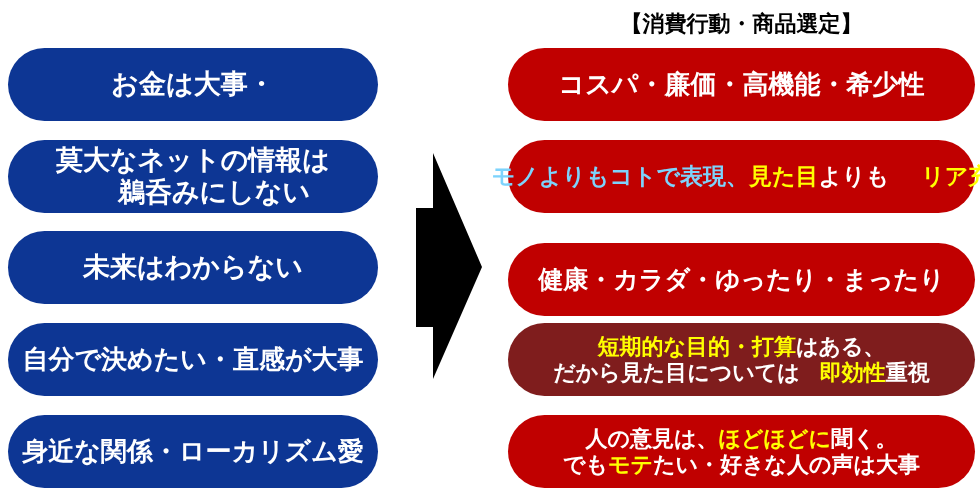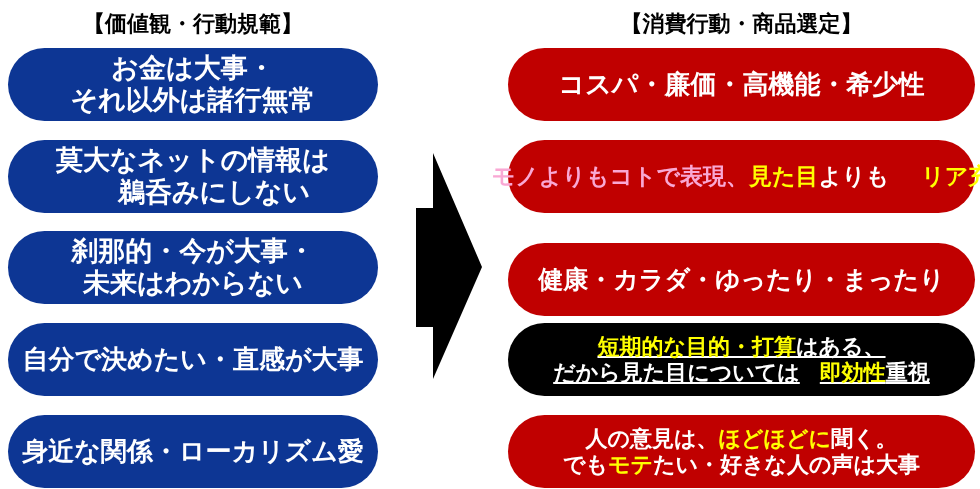--- a/index.html
+++ b/index.html
@@ -50,60 +50,57 @@
     top: 148px;
     width: 78px;
     height: 240px;
   }
 </style>
 </head>
 <body>
 
 <div id="canvas">
 
-  <div id="left-header" class="col-header">【価値観・行動規範】</div>
 
   <div id="right-header" class="col-header">【消費行動・商品選定】</div>
 
   <div id="left-column">
       <div class="pill" style="left: 8px; width: 370px; top: 48px; background: rgb(13, 54, 148); font-size: 27px;">
         <div class="pill-line"><span style="color: rgb(255, 255, 255);">お金は大事・</span></div>
-        <div class="pill-line"><span style="color: rgb(255, 255, 255);">それ以外は諸行無常</span></div>
       </div>
       <div class="pill" style="left: 8px; width: 370px; top: 140px; background: rgb(13, 54, 148); font-size: 27px;">
         <div class="pill-line"><span style="color: rgb(255, 255, 255);">莫大なネットの情報は</span></div>
         <div class="pill-line"><span style="color: rgb(255, 255, 255); margin-left: 42px;">鵜呑みにしない</span></div>
       </div>
       <div class="pill" style="left: 8px; width: 370px; top: 231px; background: rgb(13, 54, 148); font-size: 27px;">
-        <div class="pill-line"><span style="color: rgb(255, 255, 255);">刹那的・今が大事・</span></div>
         <div class="pill-line"><span style="color: rgb(255, 255, 255);">未来はわからない</span></div>
       </div>
       <div class="pill" style="left: 8px; width: 370px; top: 323px; background: rgb(13, 54, 148); font-size: 26px;">
         <div class="pill-line"><span style="color: rgb(255, 255, 255);">自分で決めたい・直感が大事</span></div>
       </div>
       <div class="pill" style="left: 8px; width: 370px; top: 415px; background: rgb(13, 54, 148); font-size: 26px;">
         <div class="pill-line"><span style="color: rgb(255, 255, 255);">身近な関係・ローカリズム愛</span></div>
       </div>
     </div>
 
   <svg id="arrow-svg" viewBox="0 0 78 240" xmlns="http://www.w3.org/2000/svg">
     <polygon id="arrow-poly" points="6,60 23,60 23,5 72,119 23,231 23,179 6,179" fill="#000000"></polygon>
   </svg>
 
   <div id="right-column">
       <div class="pill" style="left: 508px; width: 467px; top: 48px; background: rgb(192, 0, 0); font-size: 26px;">
         <div class="pill-line"><span style="color: rgb(255, 255, 255);">コスパ・廉価・高機能・希少性</span></div>
       </div>
       <div class="pill" style="left: 508px; width: 467px; top: 140px; background: rgb(192, 0, 0); font-size: 23px;">
-        <div class="pill-line"><span style="color: #f9a8d4;">モノよりもコトで表現、</span><span style="color: rgb(255, 255, 0);">見た目</span><span style="color: rgb(255, 255, 255);">よりも</span><span style="color: rgb(255, 255, 0); margin-left: 32px;">リア充</span></div>
+        <div class="pill-line"><span style="color: #7dd3fc;">モノよりもコトで表現、</span><span style="color: rgb(255, 255, 0);">見た目</span><span style="color: rgb(255, 255, 255);">よりも</span><span style="color: rgb(255, 255, 0); margin-left: 32px;">リア充</span></div>
       </div>
       <div class="pill" style="left: 508px; width: 467px; top: 243px; background: rgb(192, 0, 0); font-size: 25px;">
         <div class="pill-line"><span style="color: rgb(255, 255, 255);">健康・カラダ・ゆったり・まったり</span></div>
       </div>
-      <div class="pill" style="left: 508px; width: 467px; top: 323px; background: #000000; font-size: 22px; text-decoration: underline;">
+      <div class="pill" style="left: 508px; width: 467px; top: 323px; background: #7f1d1d; font-size: 22px;">
         <div class="pill-line"><span style="color: rgb(255, 255, 0);">短期的な目的・打算</span><span style="color: rgb(255, 255, 255);">はある、</span></div>
         <div class="pill-line"><span style="color: rgb(255, 255, 255);">だから見た目については</span><span style="color: rgb(255, 255, 0); padding-left: 20px;">即効性</span><span style="color: rgb(255, 255, 255);">重視</span></div>
       </div>
       <div class="pill" style="left: 508px; width: 467px; top: 415px; background: rgb(192, 0, 0); font-size: 22px;">
         <div class="pill-line"><span style="color: rgb(255, 255, 255);">人の意見は、</span><span style="color: rgb(255, 255, 0); text-align: center;">ほどほどに</span><span style="color: rgb(255, 255, 255);">聞く。</span></div>
         <div class="pill-line"><span style="color: rgb(255, 255, 255);">でも</span><span style="color: rgb(255, 255, 0);">モテ</span><span style="color: rgb(255, 255, 255);">たい・好きな人の声は大事</span></div>
       </div>
     </div>
 
 </div>

